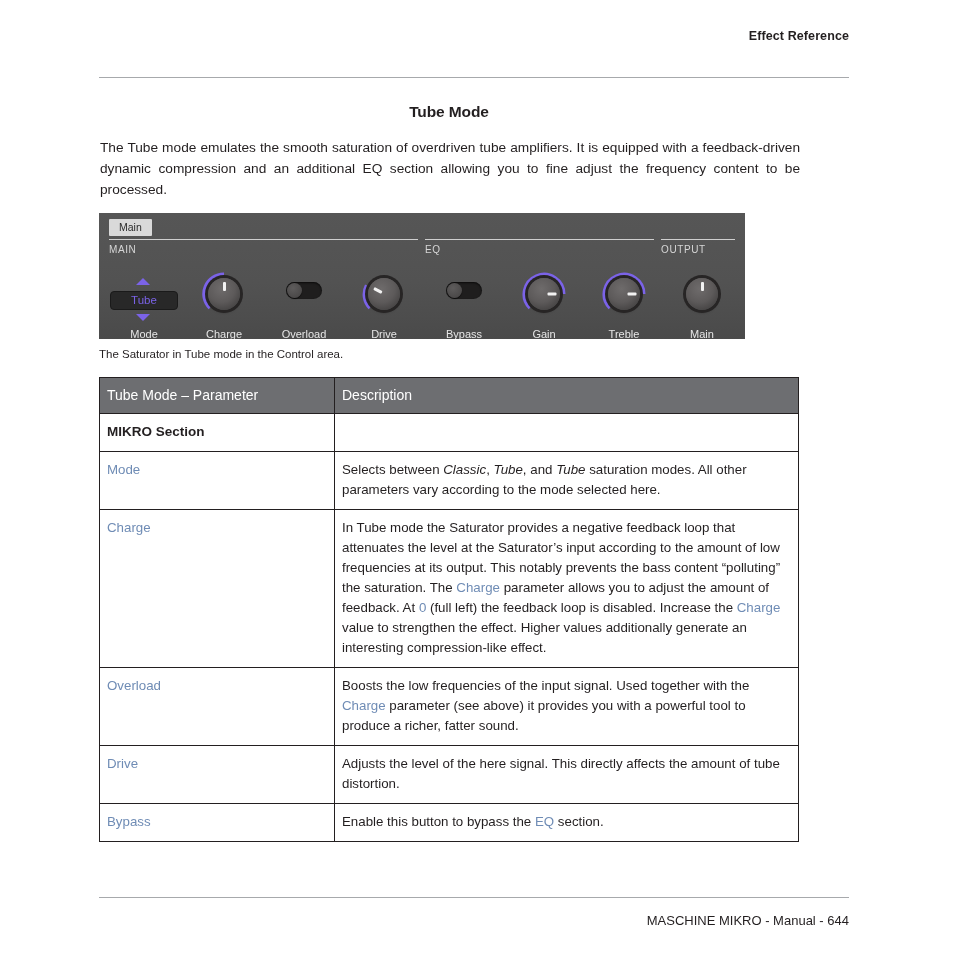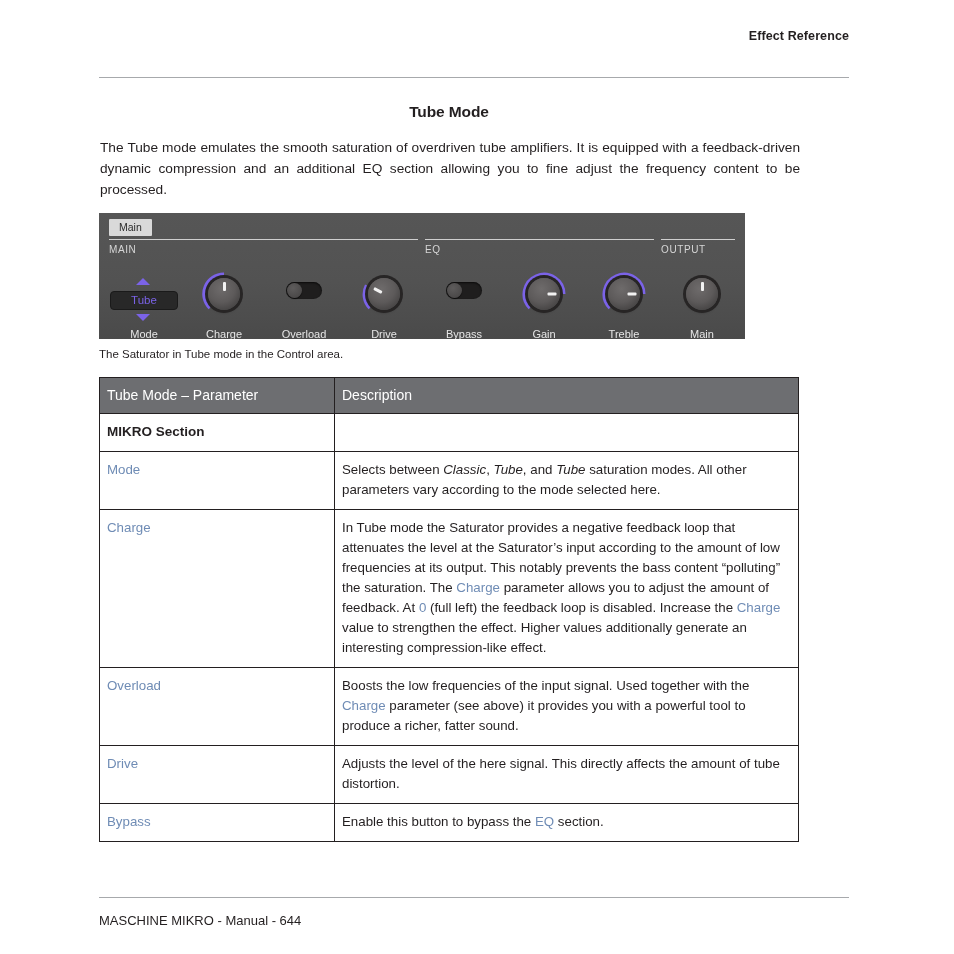--- a/index.html
+++ b/index.html
@@ -279,21 +279,21 @@
     top: 897px;
     width: 750px;
     height: 1px;
     background: #a7a9ac;
   }
   .footer {
     position: absolute;
     left: 99px;
     top: 912px;
     width: 750px;
-    text-align: left;
+    text-align: right;
     font-size: 13px;
     color: #231f20;
     line-height: 18px;
   }
 </style>
 </head>
 <body>
 
 <div class="page">
 

